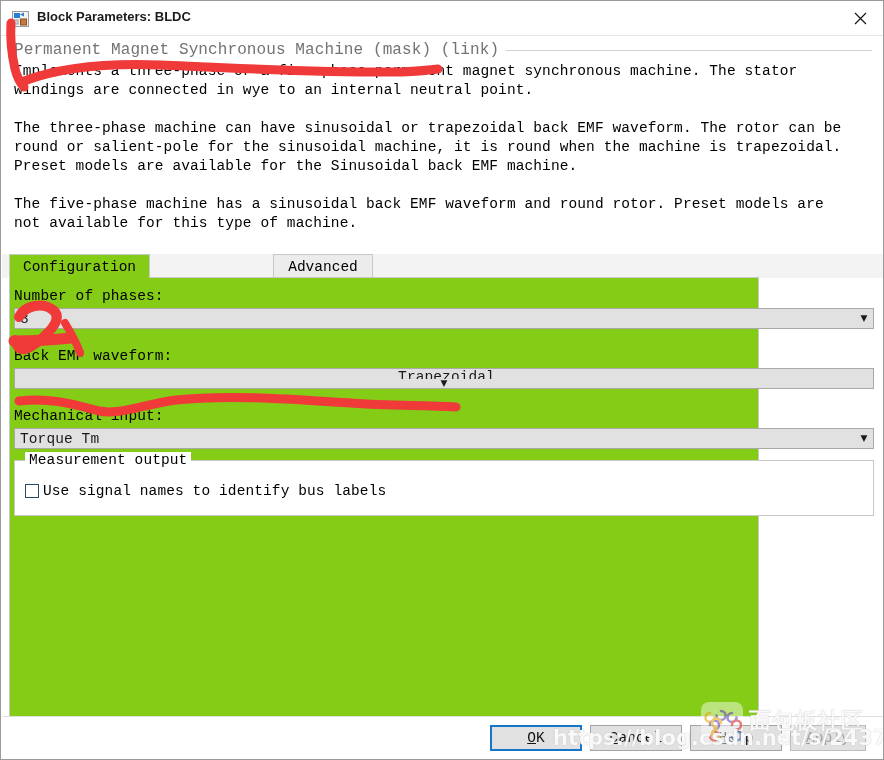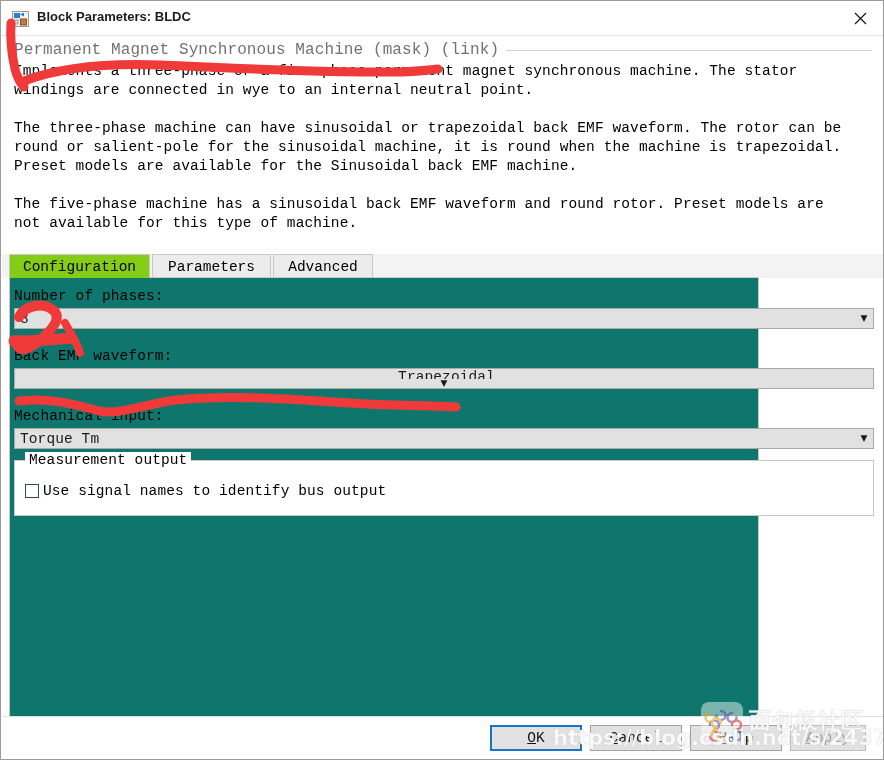--- a/index.html
+++ b/index.html
@@ -105,21 +105,21 @@
     z-index: 3;
   }
   #tab-0 { left: 7px;   width: 141px; }
   #tab-1 { left: 150px; width: 119px; }
   #tab-2 { left: 271px; width: 100px; }
 
   
   .tabpanel {
     position: absolute; left: 8px; top: 276px;
     width: 750px; height: 441px;
-    background: #0f766e;
+    background: #84cc16;
     border: 1px solid #c8c8c8;
   }
 
   .field-label {
     position: absolute;
     font-size: 14.5px;
     color: #000000;
     white-space: nowrap;
     letter-spacing: 0.1px;
   }
@@ -297,23 +297,20 @@
 Preset models are available for the Sinusoidal back EMF machine.</p>
       <p class="desc-p">The five-phase machine has a sinusoidal back EMF waveform and round rotor. Preset models are
 not available for this type of machine.</p>
     </div>
   </div>
 
   <div class="tabstrip">
     <div class="tab active" id="tab-0">
       <span>Configuration</span>
     </div>
-    <div class="tab" id="tab-1">
-      <span>Parameters</span>
-    </div>
     <div class="tab" id="tab-2">
       <span>Advanced</span>
     </div>
   </div>
 
   <div class="tabpanel">
 
     <div class="field-label" style="left:4px; top:10px;">Number of phases:</div>
     <div class="combo" style="left:4px; top:30px; width:860px;">
       <span class="combo-val">3</span>
@@ -329,21 +326,21 @@
     <div class="field-label" style="left:4px; top:130px;">Mechanical input:</div>
     <div class="combo" style="left:4px; top:150px; width:860px;">
       <span class="combo-val">Torque Tm</span>
       <span class="combo-arrow">▼</span>
     </div>
 
     <div class="groupbox" style="left:4px; top:182px; width:860px; height:56px;padding-left:40px;">
       <span class="groupbox-title">Measurement output</span>
       <div class="checkrow">
         <span class="cbox"></span>
-        <span class="cb-label">Use signal names to identify bus output</span>
+        <span class="cb-label">Use signal names to identify bus labels</span>
       </div>
     </div>
 
   </div>
 
   <div class="buttonbar">
     <div class="btn primary" id="btn-ok">
       <span><u>O</u><span>K</span></span>
     </div>
     <div class="btn" id="btn-cancel">

